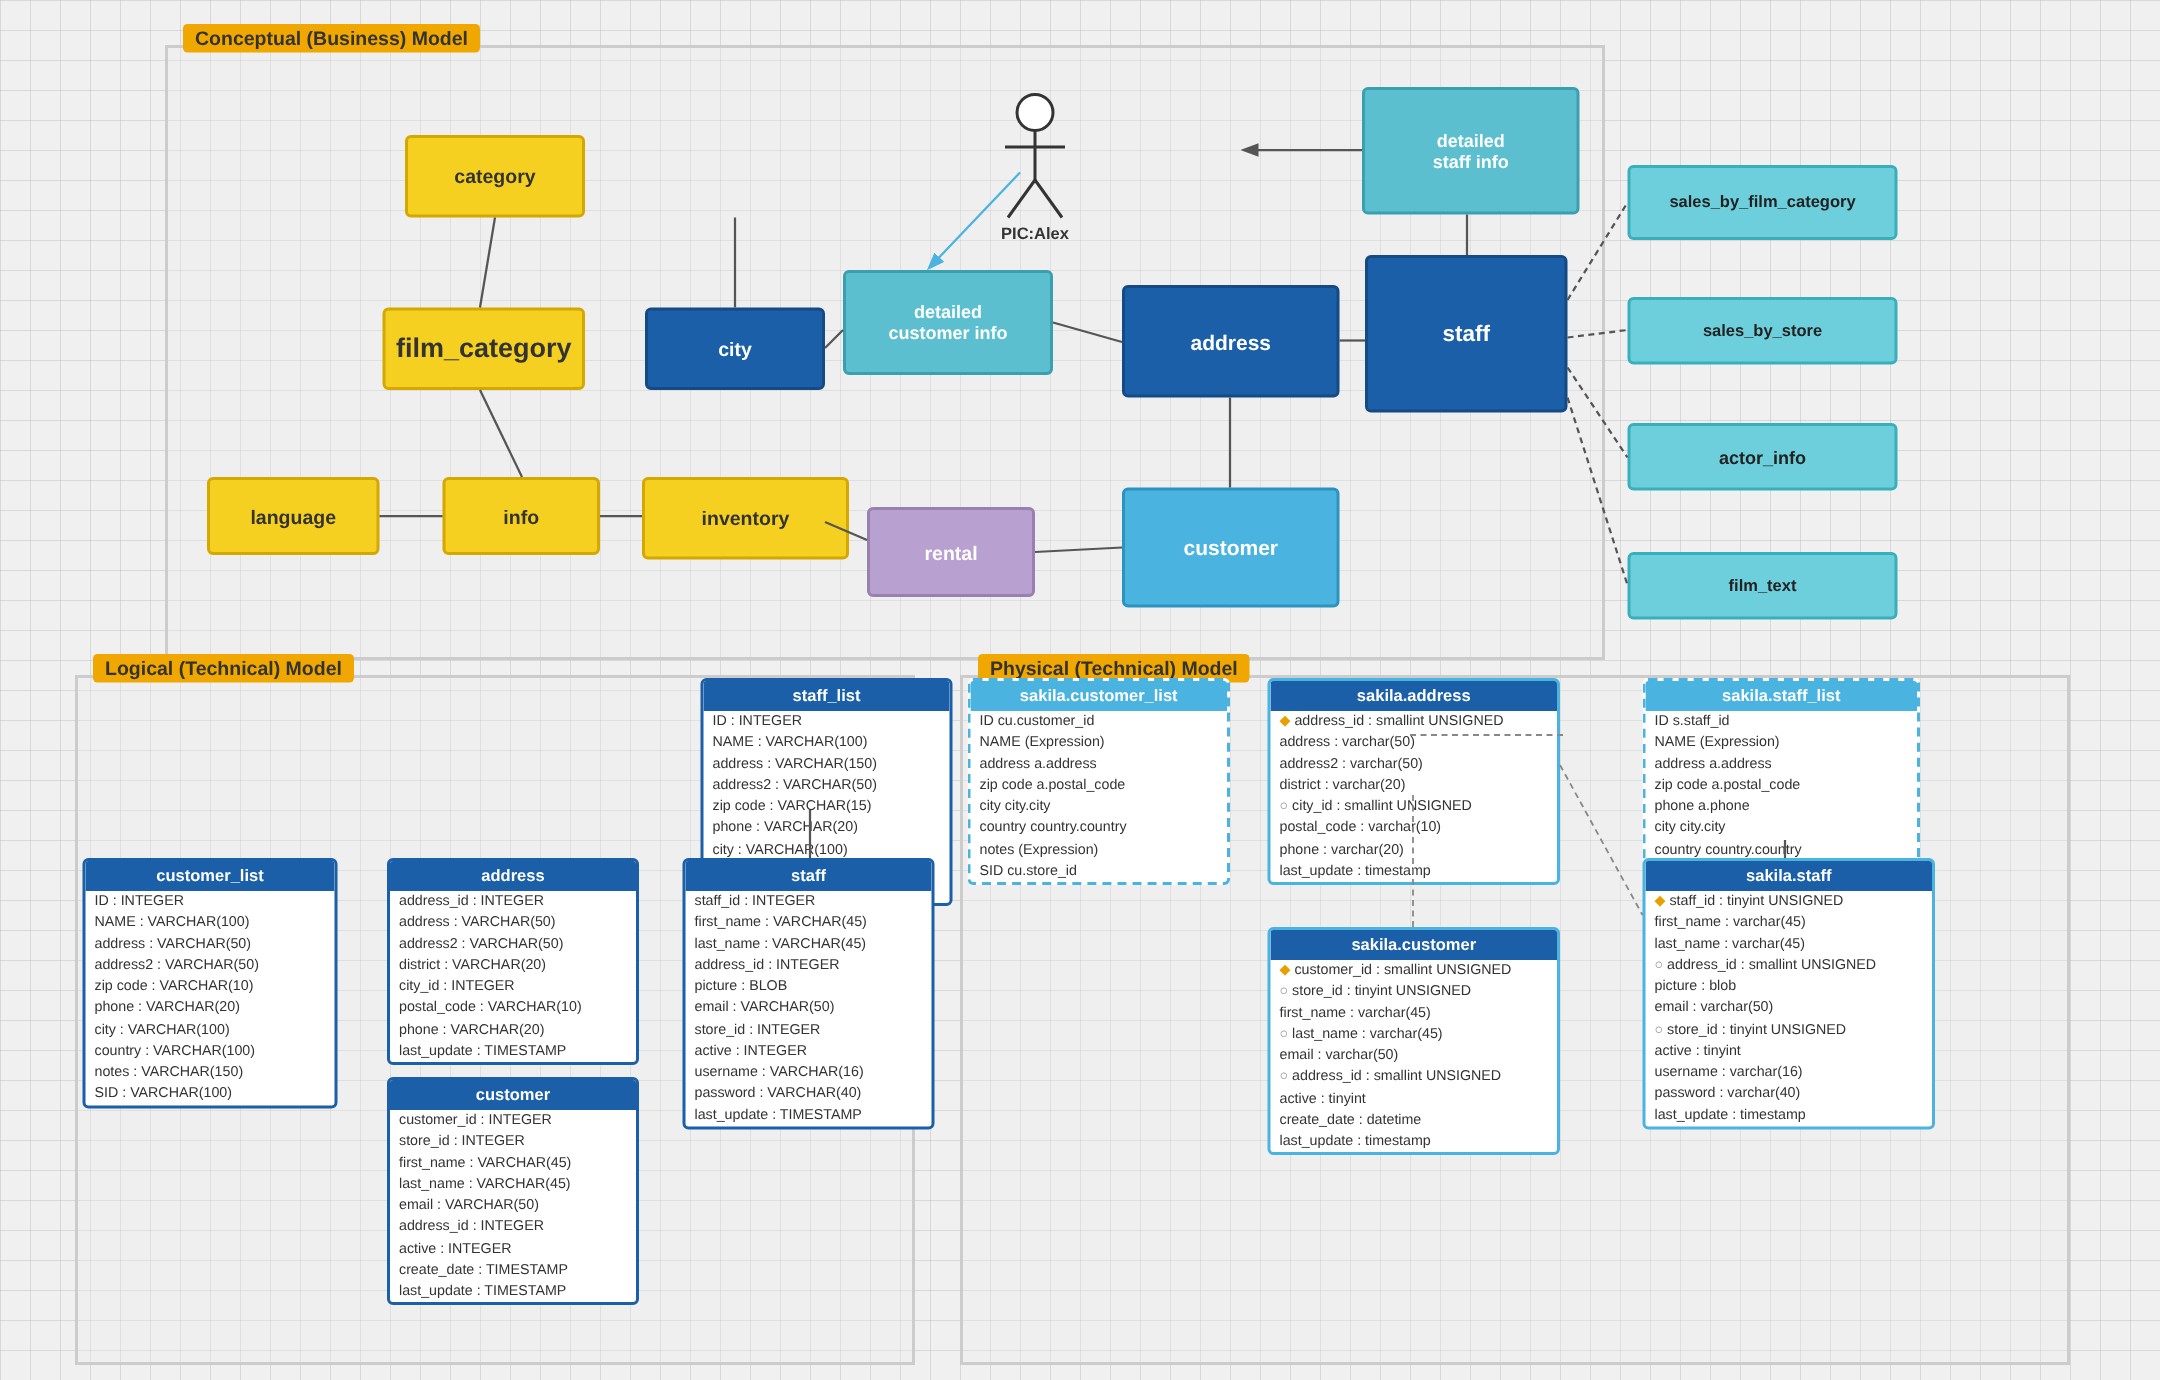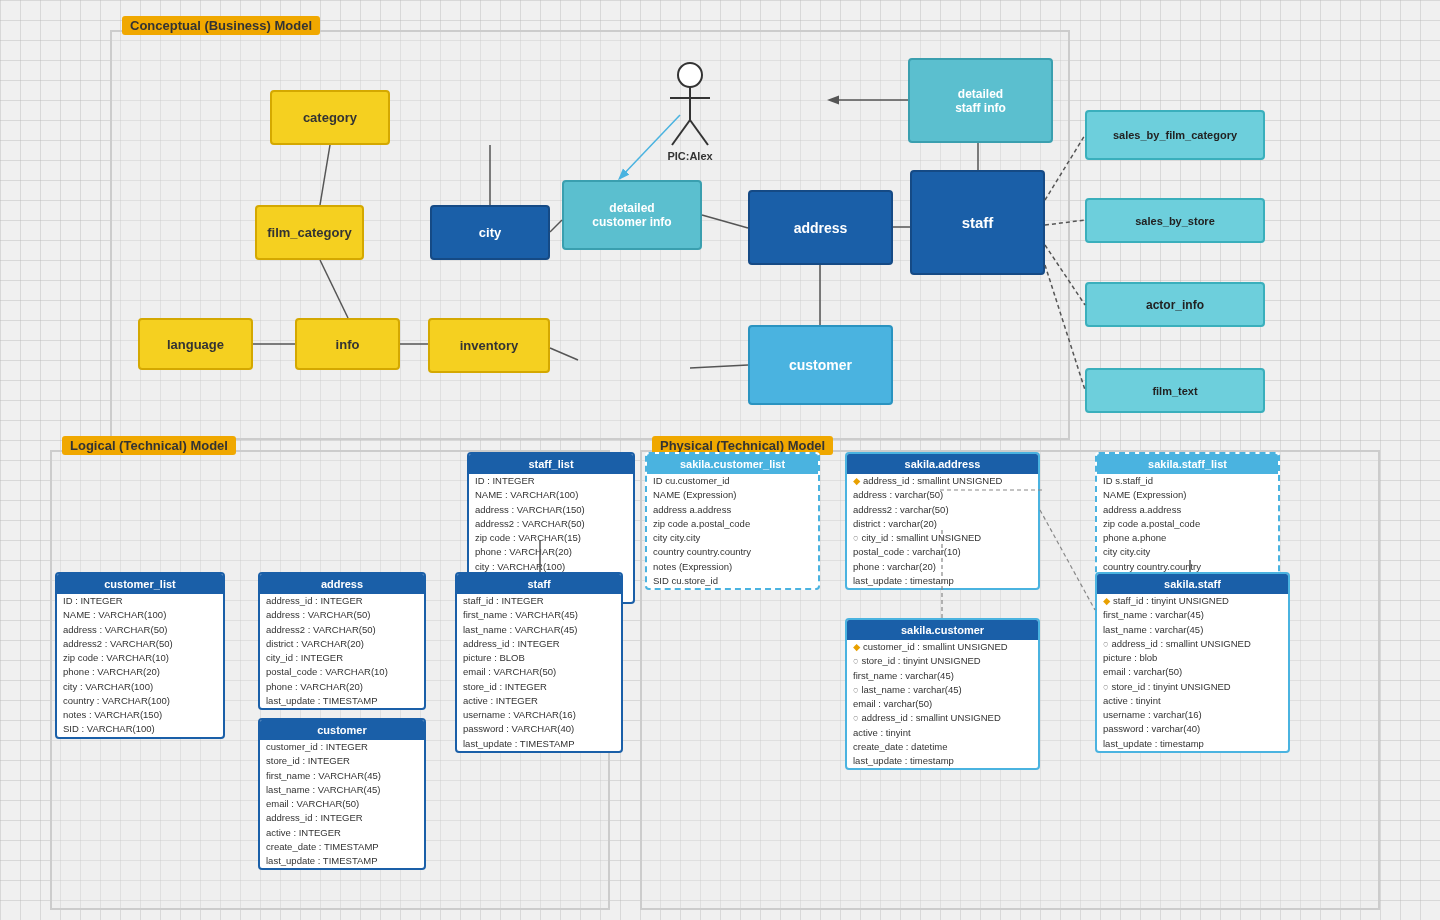--- a/index.html
+++ b/index.html
@@ -201,21 +201,21 @@
 
   <div class="section-physical">
     <div class="section-label">Physical (Technical) Model</div>
   </div>
 
   <div class="entity entity-yellow" style="left:270px;top:90px;width:120px;height:55px;font-size:13px;">
     <span>category</span>
   </div>
 
 
-  <div class="entity entity-yellow" style="left:255px;top:205px;width:109px;height:55px;font-size:13px;">
+  <div class="entity entity-yellow" style="left:255px;top:205px;width:135px;height:55px;font-size:18px;">
     <span>film_category</span>
   </div>
 
   <div class="entity entity-blue-dark" style="left:430px;top:205px;width:120px;height:55px;font-size:13px;justify-content:center;">
     <span>city</span>
   </div>
 
   <div class="entity entity-teal" style="left:562px;top:180px;width:140px;height:70px;font-size:12px;white-space:pre-line;">
     <span>detailed
 customer info</span>
@@ -235,24 +235,27 @@
   </div>
 
   <div class="entity entity-yellow" style="left:138px;top:318px;width:115px;height:52px;font-size:13px;">
     <span>language</span>
   </div>
 
   <div class="entity entity-yellow" style="left:295px;top:318px;width:105px;height:52px;font-size:13px;">
     <span>info</span>
   </div>
 
-  <div class="entity entity-yellow" style="left:428px;top:318px;width:122px;height:55px;font-size:13px;">
+  <div class="entity entity-yellow" style="left:428px;top:318px;width:138px;height:55px;font-size:13px;">
     <span>inventory</span>
   </div>
 
+  <div class="entity entity-lilac" style="left:578px;top:338px;width:112px;height:60px;font-size:13px;">
+    <span>rental</span>
+  </div>
 
   <div class="entity entity-blue-light" style="left:748px;top:325px;width:145px;height:80px;font-size:14px;">
     <span>customer</span>
   </div>
 
   <div class="entity entity-cyan" style="left:1085px;top:110px;width:180px;height:50px;font-size:11px;font-weight:bold;">
     <span>sales_by_film_category</span>
   </div>
   <div class="entity entity-cyan" style="left:1085px;top:198px;width:180px;height:45px;font-size:11px;font-weight:bold;">
     <span>sales_by_store</span>

